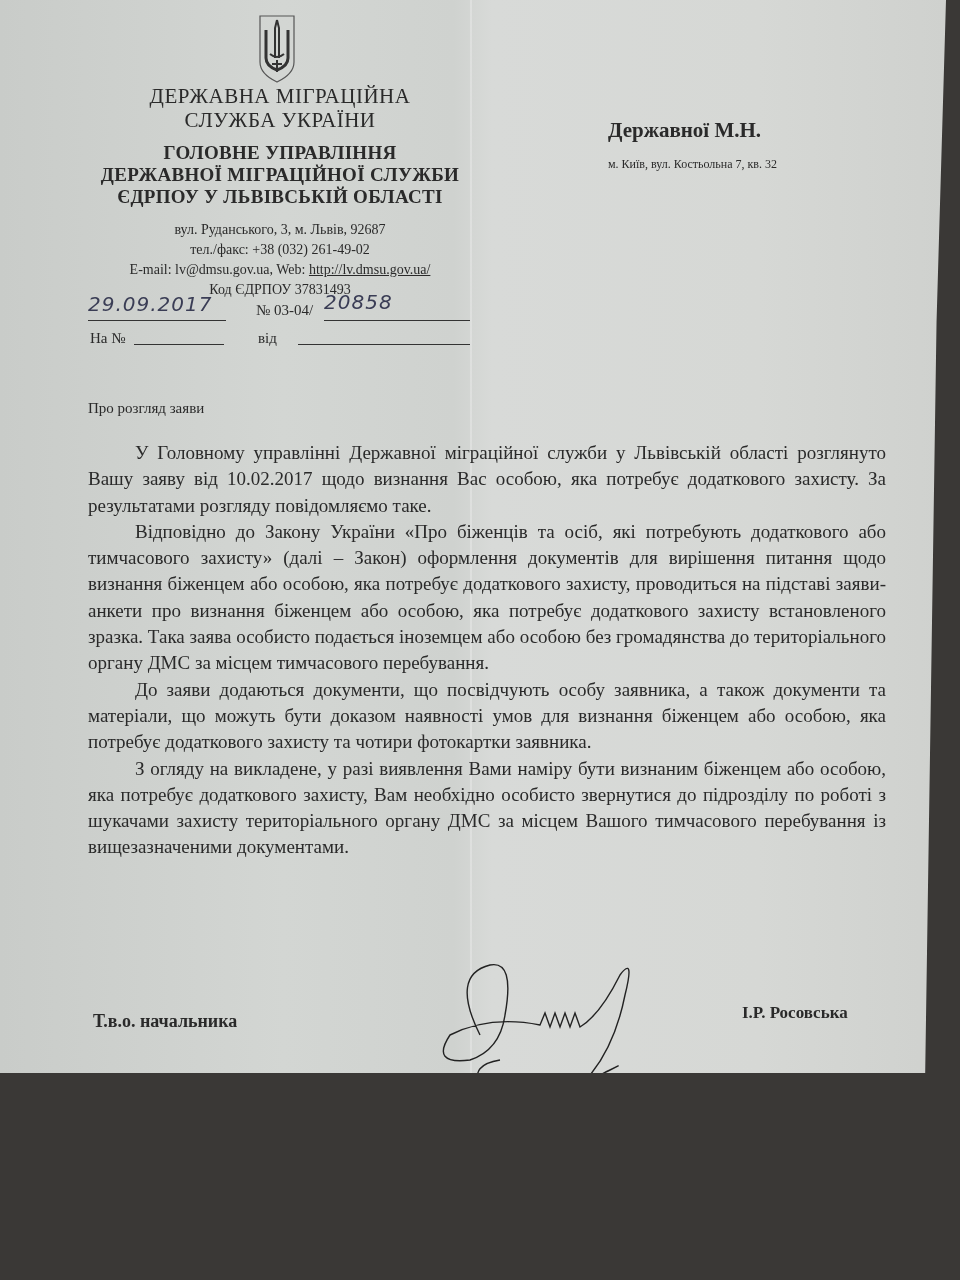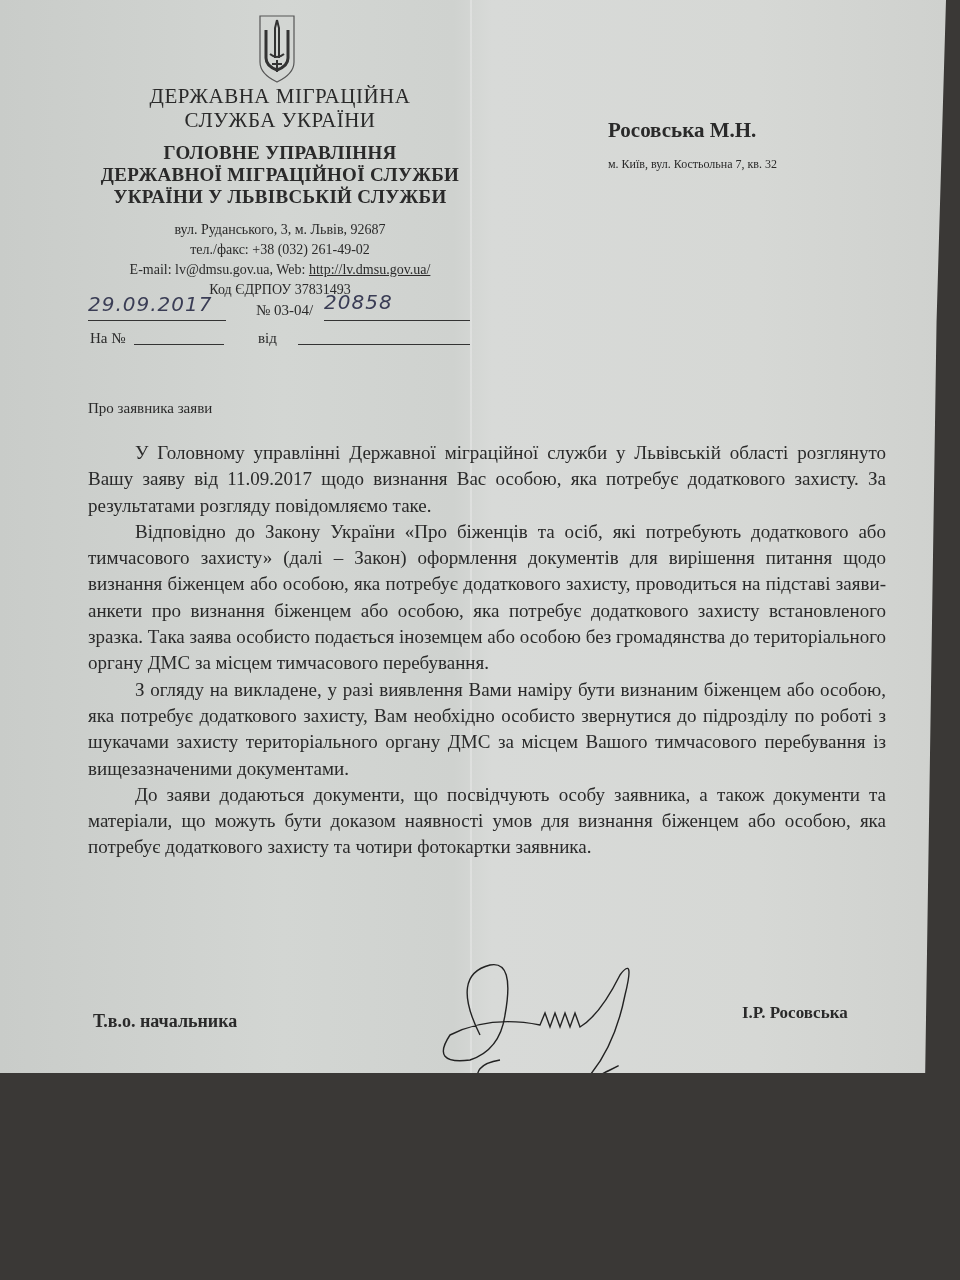--- a/index.html
+++ b/index.html
@@ -60,21 +60,21 @@
     <path d="M12 40 Q19 46 26 40 M19 46 L19 58 M14 50 L24 50" fill="none" stroke="#333" stroke-width="2"></path>
   </svg>
 
   <div class="abs agency" style="top:84px;">
     <div class="l1">ДЕРЖАВНА МІГРАЦІЙНА</div>
     <div class="l1">СЛУЖБА УКРАЇНИ</div>
   </div>
   <div class="abs agency" style="top:142px; left:92px; width:376px;">
     <div class="l2">ГОЛОВНЕ УПРАВЛІННЯ</div>
     <div class="l2">ДЕРЖАВНОЇ МІГРАЦІЙНОЇ СЛУЖБИ</div>
-    <div class="l2">УКРАЇНИ У ЛЬВІВСЬКІЙ СЛУЖБИ</div>
+    <div class="l2">ЄДРПОУ У ЛЬВІВСЬКІЙ ОБЛАСТІ</div>
   </div>
 
   <div class="abs addr" style="top:220px;">
     <div>вул. Руданського, 3, м. Львів, 92687</div>
     <div>тел./факс: +38 (032) 261-49-02</div>
     <div><span>E-mail: lv@dmsu.gov.ua, Web: </span><a>http://lv.dmsu.gov.ua/</a></div>
     <div>Код ЄДРПОУ 37831493</div>
   </div>
 
   <div class="abs line" style="left:88px; top:292px; width:138px; height:28px;">
@@ -84,31 +84,31 @@
   <div class="abs line" style="left:324px; top:290px; width:146px; height:30px;">
     <span class="handwrite" style="margin-left:0;">20858</span>
   </div>
 
   <div class="abs small" style="left:90px; top:330px;">На №</div>
   <div class="abs line" style="left:134px; top:344px; width:90px;"></div>
   <div class="abs small" style="left:258px; top:330px;font-family:Liberation Serif, serif;">від</div>
   <div class="abs line" style="left:298px; top:344px; width:172px;"></div>
 
   <div class="abs recipient">
-    <div class="name">Росовська М.Н.</div>
+    <div class="name">Державної М.Н.</div>
     <div class="addrline">м. Київ, вул. Костьольна 7, кв. 32</div>
   </div>
 
-  <div class="abs subject">Про заявника заяви</div>
+  <div class="abs subject">Про розгляд заяви</div>
 
   <div class="abs body-text">
-    <p>У Головному управлінні Державної міграційної служби у Львівській області розглянуто Вашу заяву від 11.09.2017 щодо визнання Вас особою, яка потребує додаткового захисту. За результатами розгляду повідомляємо таке.</p>
+    <p>У Головному управлінні Державної міграційної служби у Львівській області розглянуто Вашу заяву від 10.02.2017 щодо визнання Вас особою, яка потребує додаткового захисту. За результатами розгляду повідомляємо таке.</p>
     <p>Відповідно до Закону України «Про біженців та осіб, які потребують додаткового або тимчасового захисту» (далі – Закон) оформлення документів для вирішення питання щодо визнання біженцем або особою, яка потребує додаткового захисту, проводиться на підставі заяви-анкети про визнання біженцем або особою, яка потребує додаткового захисту встановленого зразка. Така заява особисто подається іноземцем або особою без громадянства до територіального органу ДМС за місцем тимчасового перебування.</p>
+    <p>До заяви додаються документи, що посвідчують особу заявника, а також документи та матеріали, що можуть бути доказом наявності умов для визнання біженцем або особою, яка потребує додаткового захисту та чотири фотокартки заявника.</p>
     <p>З огляду на викладене, у разі виявлення Вами наміру бути визнаним біженцем  або особою, яка потребує додаткового захисту, Вам необхідно особисто звернутися до підрозділу по роботі з шукачами захисту територіального органу ДМС за місцем Вашого тимчасового перебування із вищезазначеними документами.</p>
-    <p>До заяви додаються документи, що посвідчують особу заявника, а також документи та матеріали, що можуть бути доказом наявності умов для визнання біженцем або особою, яка потребує додаткового захисту та чотири фотокартки заявника.</p>
   </div>
 
   <div class="abs sig-left">Т.в.о. начальника</div>
   <svg class="abs signature" viewBox="0 0 260 170">
     <path d="M70 80 Q40 20 80 10 Q105 5 95 60 Q90 95 60 105 Q20 110 40 80 Q80 60 130 70 L135 58 L140 72 L145 58 L150 72 L155 58 L160 72 L165 58 L170 72 Q190 60 210 20 Q225 0 215 40 Q205 90 180 120 Q130 150 200 115 Q230 100 150 140 Q95 165 70 130 Q60 110 90 105" fill="none" stroke="#222" stroke-width="1.4"></path>
   </svg>
   <div class="abs sig-right">І.Р. Росовська</div>
 
   <div class="abs footer">
     <div>Росовська</div>

